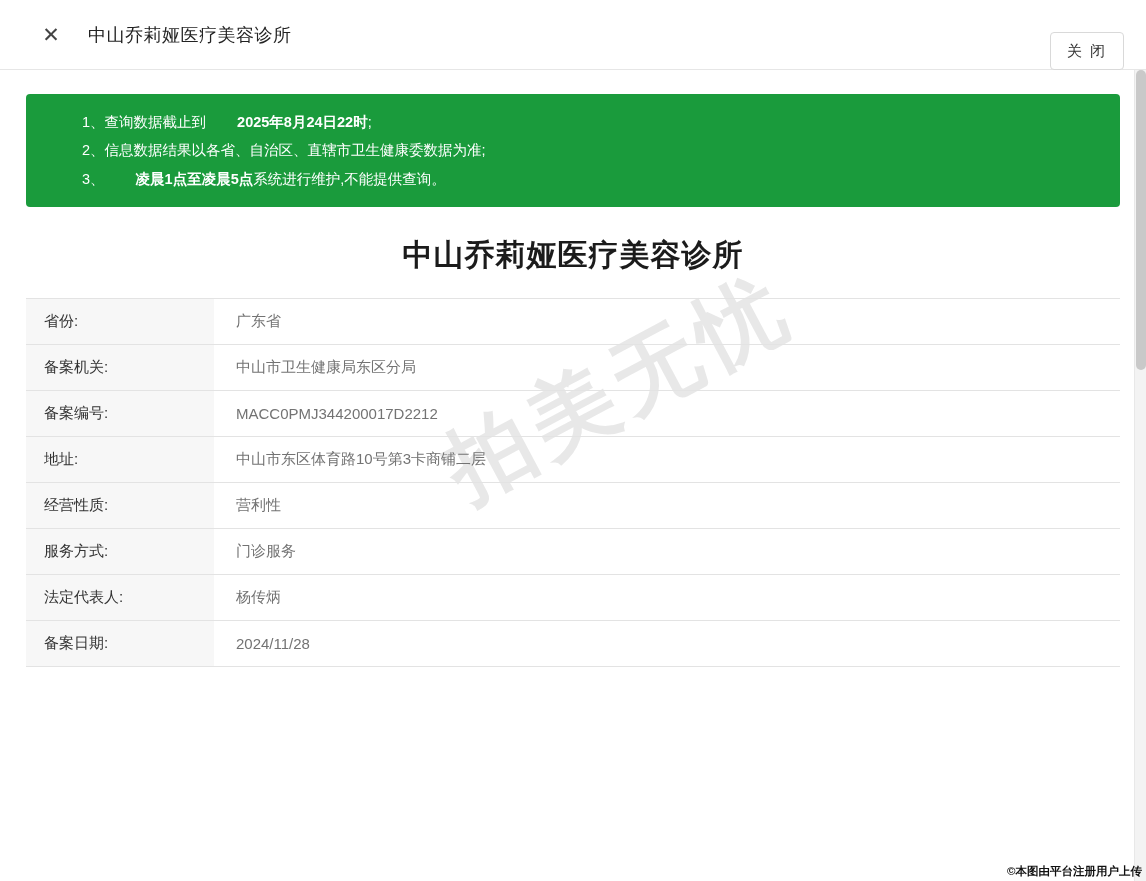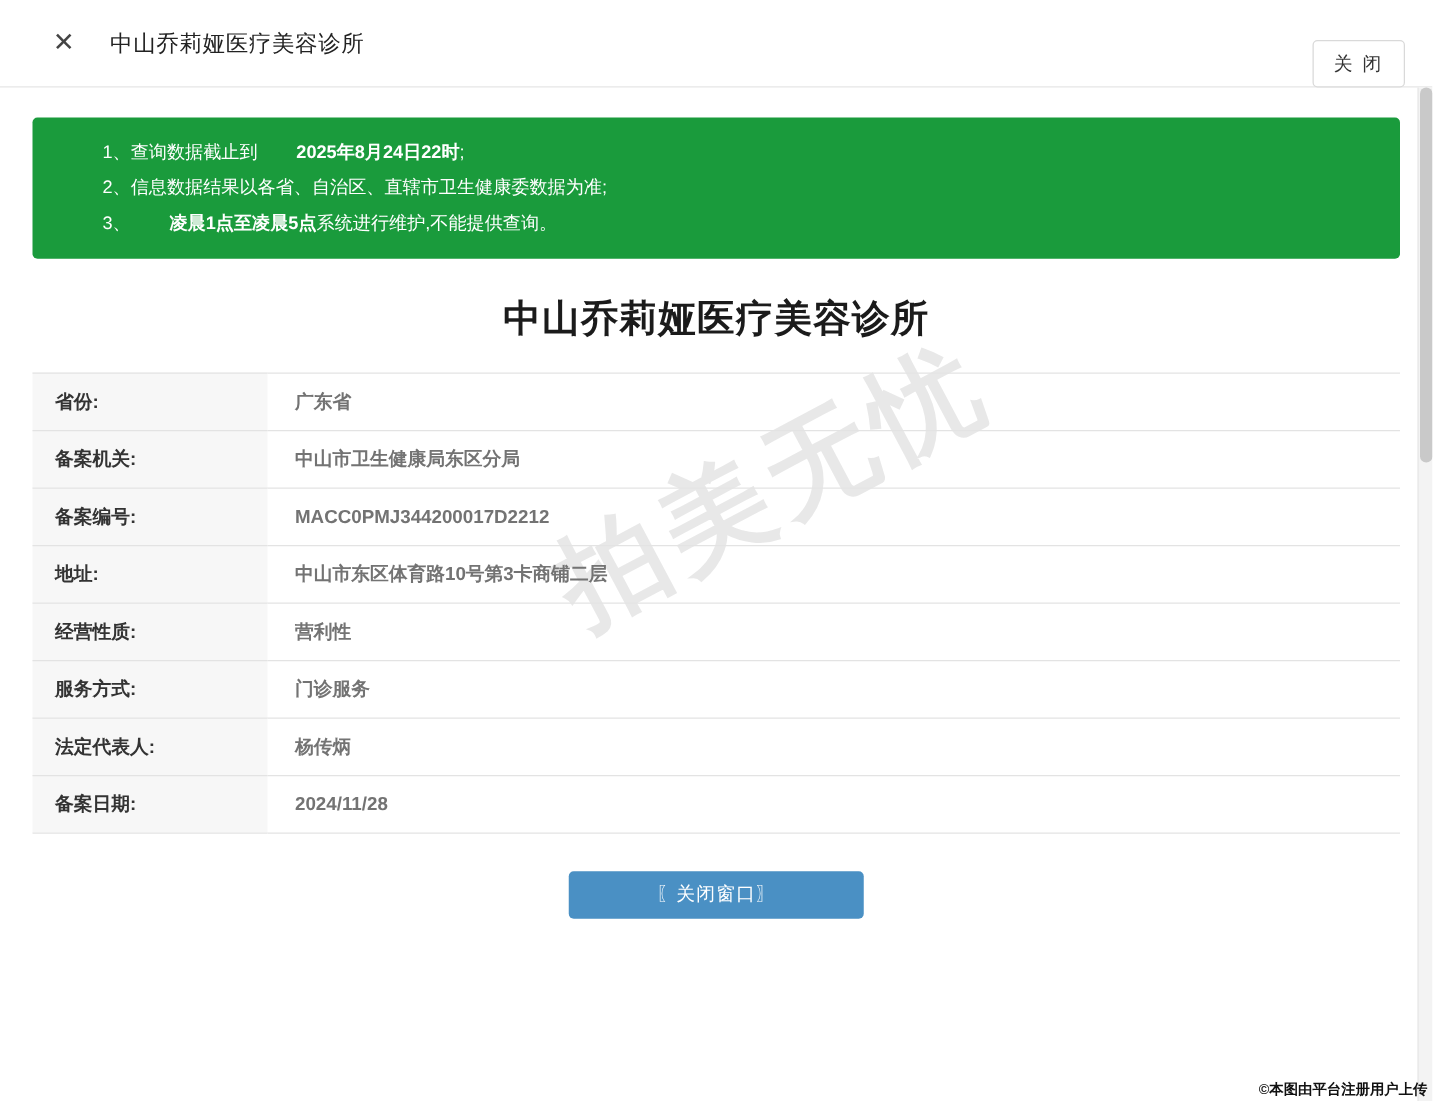--- a/index.html
+++ b/index.html
@@ -93,21 +93,21 @@
   }
 
   
   .info-table {
     width: 1094px;
     margin: 0 auto;
     border-collapse: collapse;
     position: relative;
     z-index: 2;
   }
-  .info-table tr { height: 46px; font-weight: bold; }
+  .info-table tr { height: 46px; }
   .info-table td {
     border-bottom: 1px solid #e3e3e3;
     font-size: 15px;
     color: #222;
     padding: 8px 0 8px 18px;
     vertical-align: middle;
   }
   .info-table td.label {
     width: 188px;
     background: #f7f7f7;
@@ -242,23 +242,20 @@
           <td class="label">法定代表人:</td>
           <td class="value">杨传炳</td>
         </tr>
         <tr>
           <td class="label">备案日期:</td>
           <td class="value">2024/11/28</td>
         </tr>
       </tbody>
     </table>
 
-    <div class="footer">
-      <div class="close-window-btn">〖关闭窗口〗</div>
-    </div>
 
   </div>
 
   <div class="scrollbar">
     <div class="thumb"></div>
   </div>
 
   <div class="credit">©本图由平台注册用户上传</div>
 
 </div>

